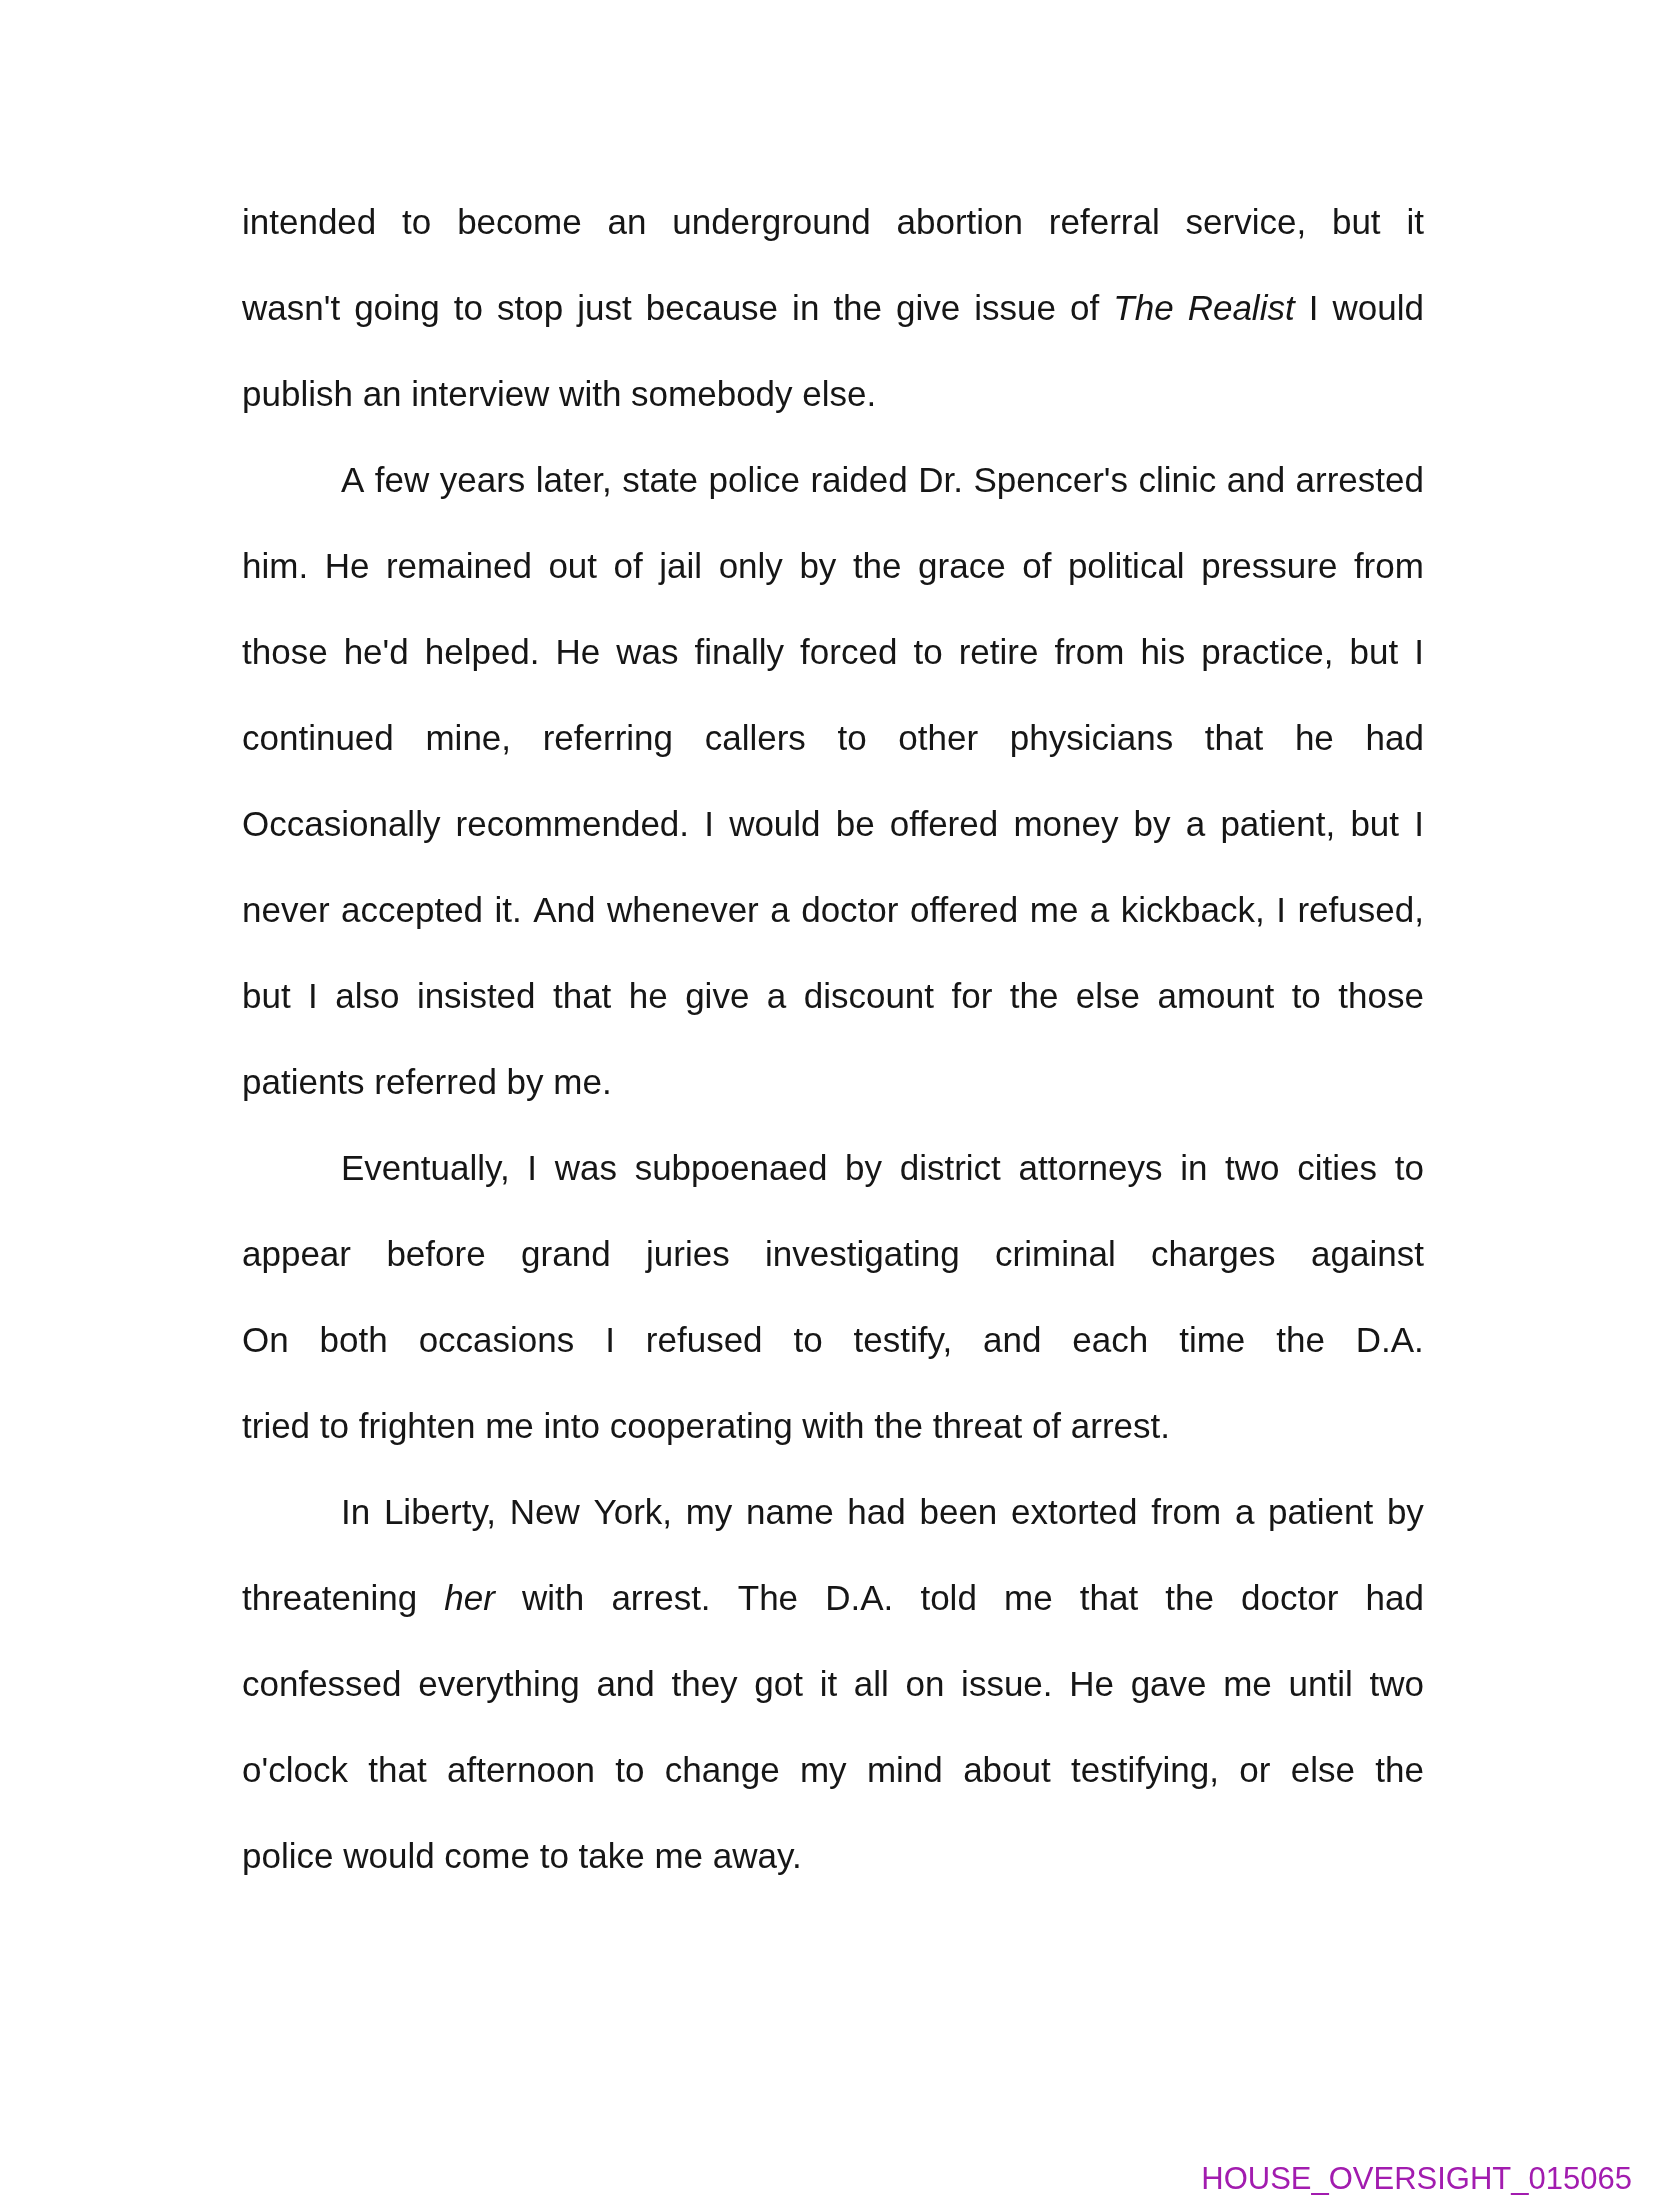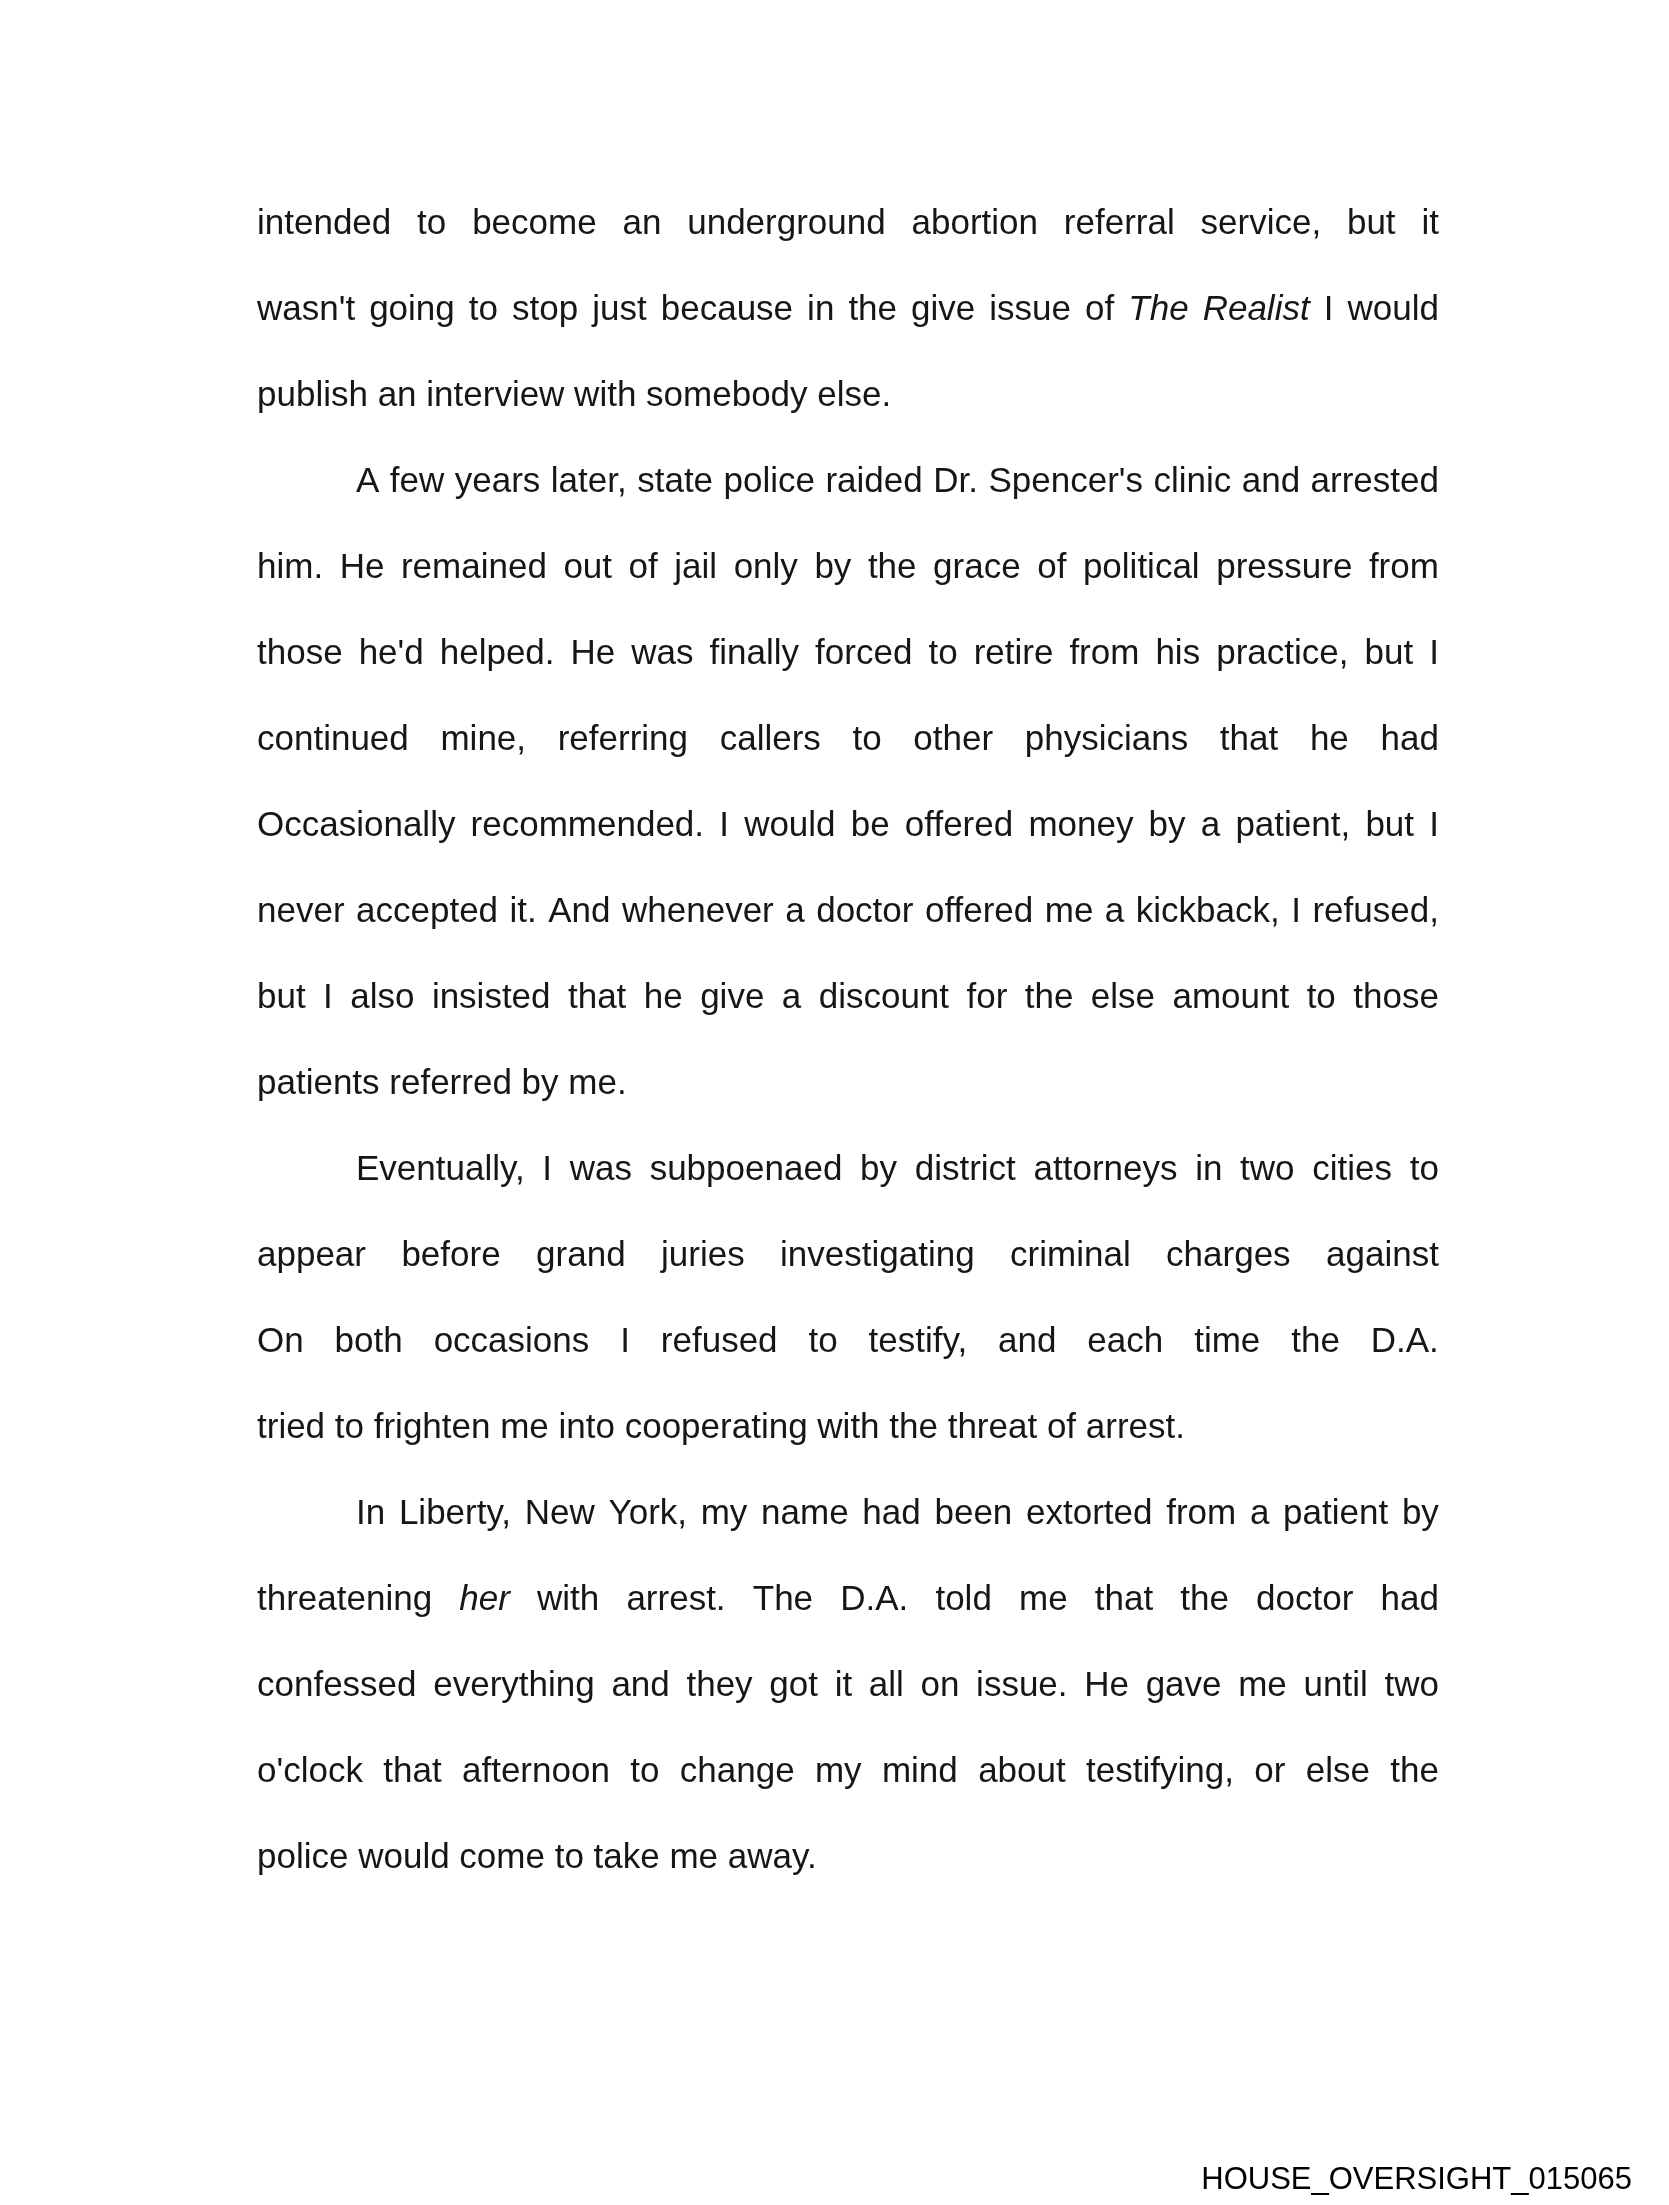--- a/index.html
+++ b/index.html
@@ -7,21 +7,21 @@
     position:relative;
     width:1669px;
     height:2205px;
     background:#ffffff;
     font-family:"Liberation Sans", sans-serif;
     color:#161616;
     overflow:hidden;
   }
   .page-body{
     position:absolute;
-    left:257px;
+    left:242px;
     top:179px;
     width:1182px;
   }
   .paragraph{margin:0;padding:0;}
   .line{
     height:86px;
     line-height:86px;
     font-size:35px;
     letter-spacing:0;
   }
@@ -37,21 +37,21 @@
   .line.indent{
     padding-left:99px;
   }
   .italic{font-style:italic;}
   .bates{
     position:absolute;
     top:2160px;
     right:37px;
     font-size:31px;
     line-height:37px;
-    color:#000000;
+    color:#a21caf;
     white-space:nowrap;
   }
 </style>
 </head>
 <body>
 
 <div class="page">
   <div class="page-body">
       <div class="paragraph">
         <div class="line justified">

